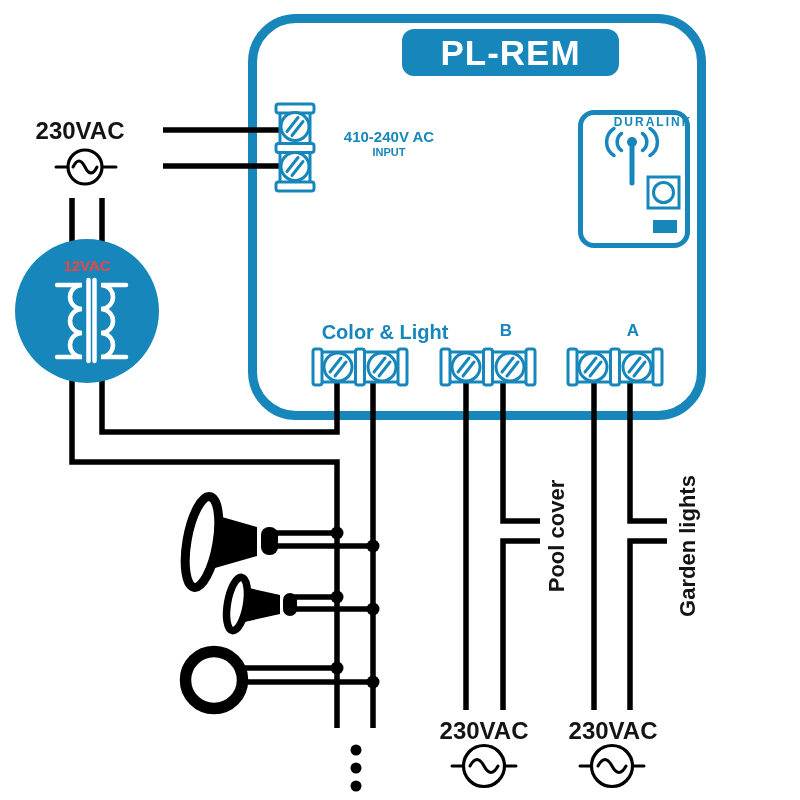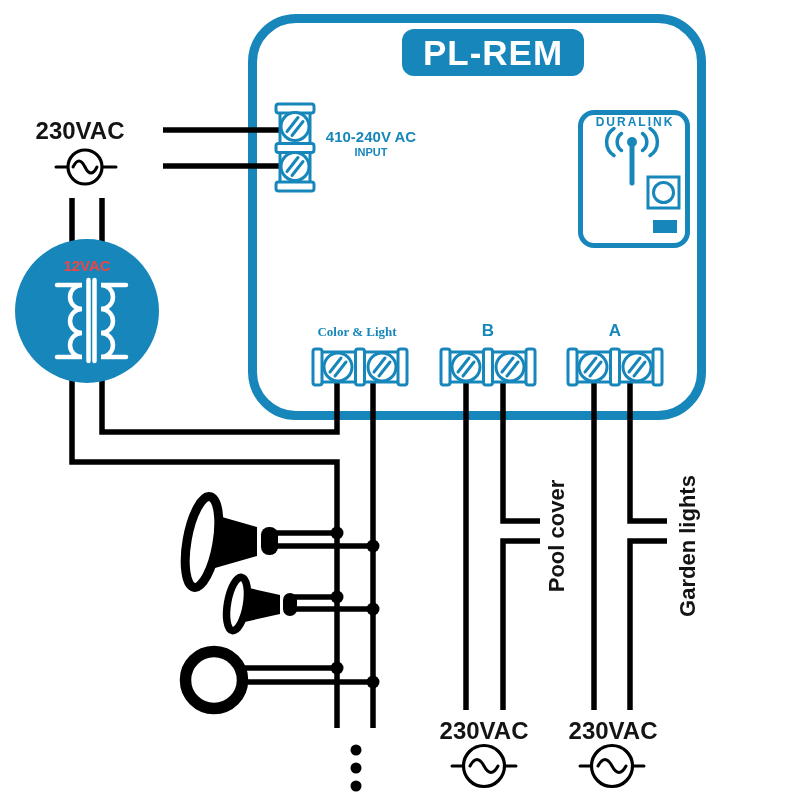--- a/index.html
+++ b/index.html
@@ -14,22 +14,22 @@
   .hatch{stroke:var(--accent);stroke-width:3;stroke-linecap:round;}
   .acsym{stroke:var(--wire);stroke-width:3.2;fill:#fff;}
   .acwave{stroke:var(--wire);stroke-width:3;fill:none;stroke-linecap:round;}
   .xfsym{stroke:#fff;stroke-width:4.5;fill:none;stroke-linecap:round;}
   .blk{fill:var(--wire);}
   .lightring{fill:#fff;stroke:var(--wire);}
   .dlb{stroke:var(--accent);fill:none;stroke-linecap:round;}
   .lbl{position:absolute;font-weight:bold;white-space:nowrap;
        transform:translate(-50%,-50%);color:#141414;}
   .lbl.rot{transform:translate(-50%,-50%) rotate(-90deg);}
-  .lbl.blue{color:var(--accent);}
-  #badge{position:absolute;left:402px;top:29px;width:182px;height:47px;
+  .lbl.blue{color:var(--accent);margin-left:18px;}
+  #badge{position:absolute;left:402px;top:29px;width:217px;height:47px;
          background:var(--accent);border-radius:12px;display:flex;
          align-items:center;justify-content:center;}
   #badge span{color:#fff;font-weight:bold;font-size:35px;letter-spacing:1px;}
   #duralink{position:absolute;left:578px;top:110px;width:112px;height:138px;
             box-sizing:border-box;border:5px solid var(--accent);border-radius:16px;}
 </style>
 </head>
 <body>
 
 <div id="canvas">
@@ -184,20 +184,20 @@
   <div id="badge">
     <span>PL-REM</span>
   </div>
   <div id="duralink"></div>
 
   <div class="lbl" style="left:80px;top:131px;font-size:24px;">230VAC</div>
   <div class="lbl blue" style="left:371px;top:136px;font-size:15px;">410-240V AC</div>
   <div class="lbl blue" style="left:371px;top:152px;font-size:11px;">INPUT</div>
   <div class="lbl blue" style="left:635px;top:122px;font-size:12px;letter-spacing:2px;">DURALINK</div>
   <div class="lbl" style="left:87px;top:265px;font-size:15px;color:#ef4444;">12VAC</div>
-  <div class="lbl blue" style="left:357px;top:332px;font-size:13px;font-family:Liberation Serif, serif;">Color &amp; Light</div>
+  <div class="lbl blue" style="left:367px;top:332px;font-size:20px;">Color &amp; Light</div>
   <div class="lbl blue" style="left:488px;top:331px;font-size:17px;">B</div>
   <div class="lbl blue" style="left:615px;top:331px;font-size:17px;">A</div>
   <div class="lbl rot" style="left:557px;top:536px;font-size:22px;">Pool cover</div>
   <div class="lbl rot" style="left:688px;top:546px;font-size:22px;">Garden lights</div>
   <div class="lbl" style="left:484px;top:731px;font-size:24px;">230VAC</div>
   <div class="lbl" style="left:613px;top:731px;font-size:24px;">230VAC</div>
 </div>
 
 </body></html>

